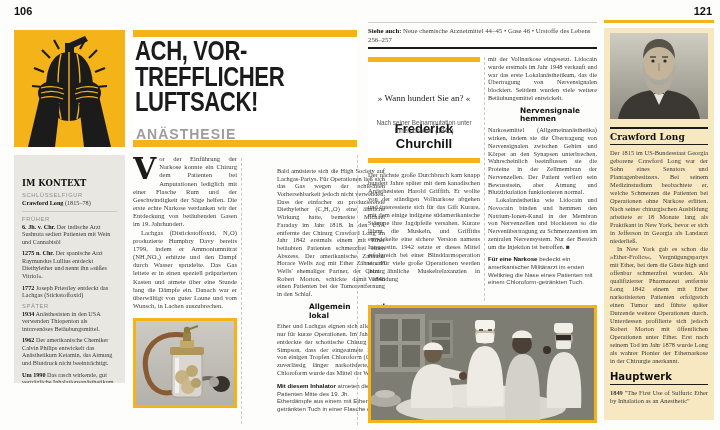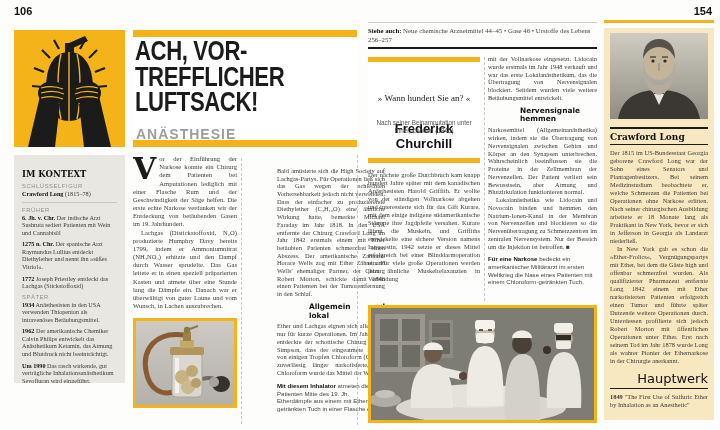--- a/index.html
+++ b/index.html
@@ -14,21 +14,21 @@
   .titleblock{left:133px;top:30px;width:224px;height:117px;background:#fff;}
   .ybar{position:absolute;left:0;width:100%;height:7px;background:#f5b31a;}
   .titletext{position:absolute;left:2px;top:9px;font-family:"Liberation Sans","DejaVu Sans",sans-serif;
              font-weight:bold;font-size:27px;line-height:0.95;color:#1b1b1b;letter-spacing:-0.5px;
              transform:scaleX(0.82);transform-origin:left top;white-space:nowrap;}
   .subtitle{position:absolute;left:3px;top:96px;font-family:"Liberation Sans","DejaVu Sans",sans-serif;
             font-weight:bold;font-size:14px;letter-spacing:1px;color:#9d9d9d;}
   
   .iconbox{left:14px;top:30px;width:111px;height:117px;background:#f5b31a;}
   
-  .ctx{left:14px;top:155px;width:111px;height:228px;background:#e8e7e2;padding:14px 8px;
+  .ctx{left:14px;top:155px;width:111px;height:228px;background:#e8e7e2;padding:23px 8px;
        box-sizing:border-box;overflow:hidden;}
   .ctx h3{margin:0 0 4px 0;font-size:8.5px;font-weight:bold;color:#111;font-family:"DejaVu Serif","Liberation Serif",serif;}
   .ctxlabel{font-family:"Liberation Sans","DejaVu Sans",sans-serif;font-size:5.8px;letter-spacing:0.6px;
             color:#8f8f8f;margin:4px 0 1px 0;}
   .ctx p{margin:0 0 4px 0;font-size:6.2px;line-height:1.22;color:#3a3a3a;}
   .ctx .rule{border:0;border-top:1px solid #c9c8c2;margin:4px 0;}
   .ctx b{color:#111;}
   
   .col{font-size:6.6px;line-height:1.24;text-align:justify;color:#3a3a3a;overflow:hidden;}
   .col p{margin:0;}
@@ -58,22 +58,22 @@
   .yrule{position:absolute;background:#f5b31a;}
   
   .sidebar{left:604px;top:28px;width:110px;height:392px;background:#f8e8c1;padding:5px 6px;
            box-sizing:border-box;overflow:hidden;}
   .sidebar .name{font-family:"DejaVu Serif","Liberation Serif",serif;font-weight:bold;font-size:9px;
                  color:#111;margin:3px 0 2px 0;}
   .sidebar .rule2{border:0;border-top:2px solid #1b1b1b;margin:4px 0 0 0;}
   .sidebar .rule1{border:0;border-top:1px solid #1b1b1b;margin:2px 0 4px 0;}
   .sidebar p{margin:0;font-size:6.4px;line-height:1.25;text-align:justify;color:#3a3a3a;}
   .sidebar p.indent{text-indent:7px;}
-  .sidebar .works{font-family:"DejaVu Sans","Liberation Sans",sans-serif;font-weight:normal;
-                  font-size:13px;color:#111;margin:6px 0 0 0;text-align:right;}
+  .sidebar .works{font-family:"DejaVu Sans","Liberation Sans",sans-serif;font-weight:bold;
+                  font-size:10px;color:#111;margin:6px 0 0 0;}
   .vsep{position:absolute;width:0;border-left:1px dashed #c9c9c3;}
 </style>
 </head>
 <body>
 
 <div class="spread">
 
   <div class="abs pageno" style="left:14px;top:5px;">106</div>
 
   <div class="abs iconbox">
@@ -172,21 +172,21 @@
   <div class="abs col" style="left:245px;top:167px;width:108px;height:272px;font-size:6.4px;line-height:1.2;margin-left:32px;">
     <p>Bald amüsierte sich die High Society auf Lachgas-Partys. Für Operationen ließ sich das Gas wegen der schlechten Vorhersehbarkeit jedoch nicht verwenden. Dass der einfacher zu produzierende Diethylether (C₄H₁₀O) eine ähnliche Wirkung hatte, bemerkte Michael Faraday im Jahr 1818. In den USA entfernte der Chirurg Crawford Long im Jahr 1842 erstmals einem mit Ether betäubten Patienten schmerzfrei einen Abszess. Der amerikanische Zahnarzt Horace Wells zog mit Ether Zähne und Wells' ehemaliger Partner, der Chirurg Robert Morton, schickte damit 1846 einen Patienten bei der Tumorentfernung in den Schlaf.</p>
     <div class="subhead">Allgemein und lokal</div>
     <p>Ether und Lachgas eignen sich allerdings nur für kurze Operationen. Im Jahr 1847 entdeckte der schottische Chirurg James Simpson, dass der eingeatmete Dampf von einigen Tropfen Chloroform (CHCl₃) zuverlässig länger narkotisierte, und Chloroform wurde das Mittel der Wahl.</p>
     <p class="caption" style="margin-top:6px;"><b>Mit diesem Inhalator</b><span> atmeten die Patienten Mitte des 19. Jh. Etherdämpfe aus einem mit Ether getränkten Tuch in einer Flasche ein.</span></p>
   </div>
 
   <div class="vsep" style="left:241px;top:158px;height:266px;"></div>
   <div class="vsep" style="left:357px;top:155px;height:270px;"></div>
 
-  <div class="abs pageno" style="right:8px;top:5px;">154</div>
+  <div class="abs pageno" style="right:8px;top:5px;">121</div>
   <div class="grayrule" style="left:368px;top:22px;width:229px;height:1px;"></div>
   <div class="yrule" style="left:604px;top:20px;width:110px;height:3px;"></div>
 
   <div class="abs seealso"><b>Siehe auch:</b><span> Neue chemische Arzneimittel 44–45  •  Gase 46  •  Urstoffe des Lebens 256–257</span></div>
   <div class="hrule" style="left:368px;top:47px;width:229px;height:2px;"></div>
 
   <div class="abs quotebox">
     <div class="ybar" style="top:0;height:5px;"></div>
     <div class="qtext">» Wann hundert Sie an? «</div>
     <div class="qauthor">Frederick Churchill</div>

